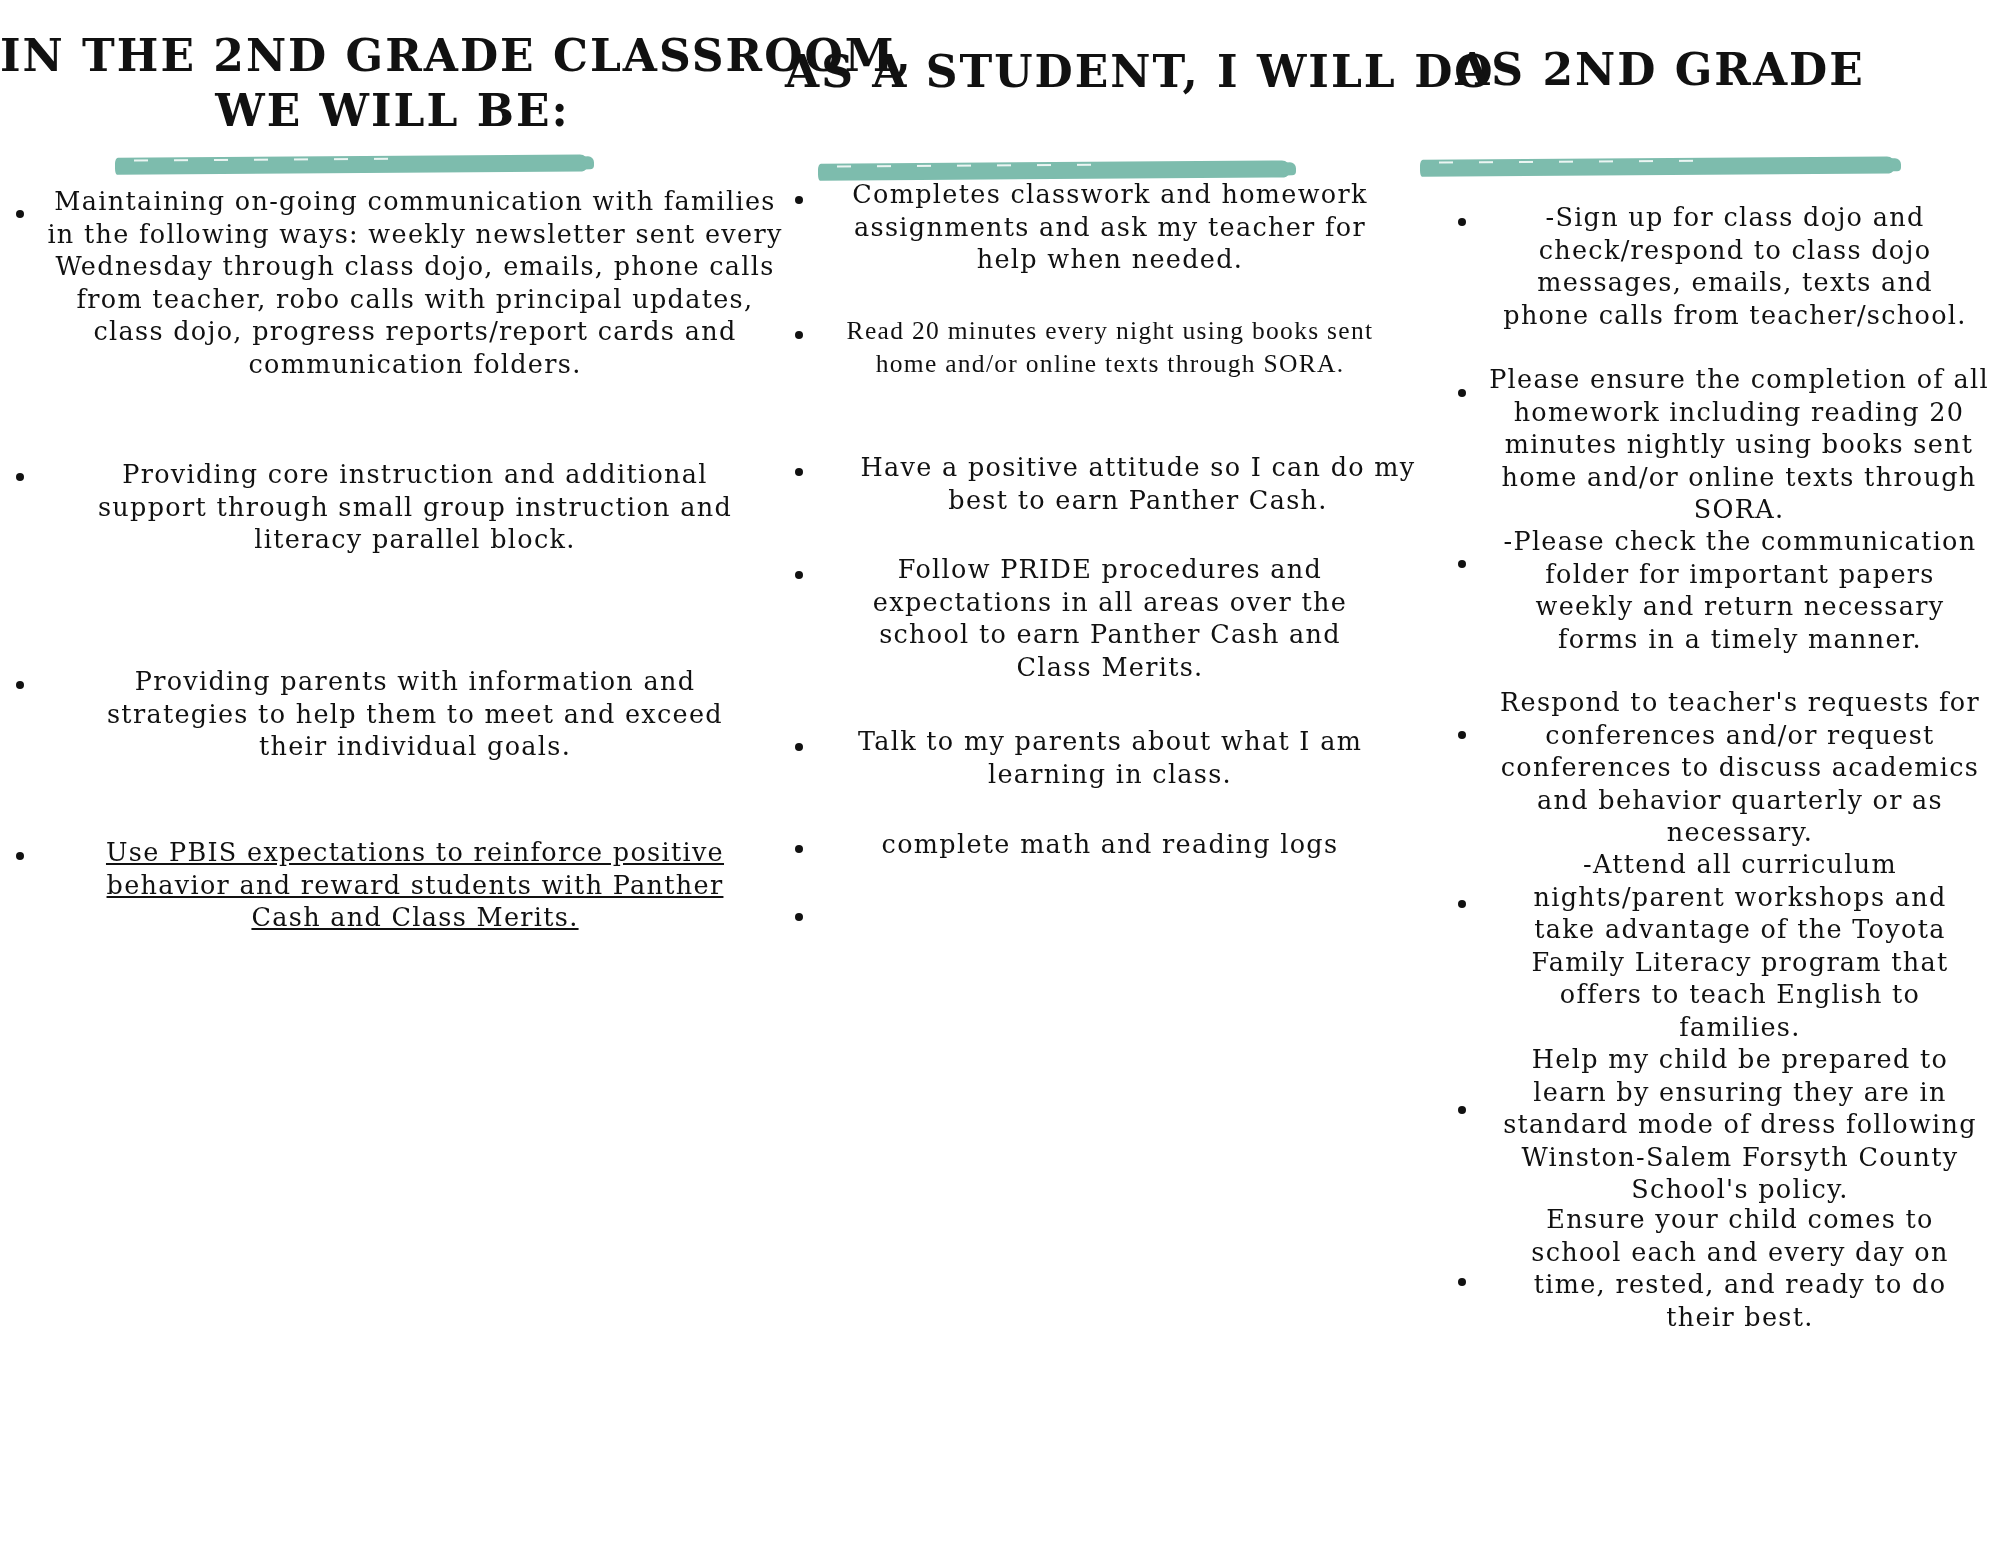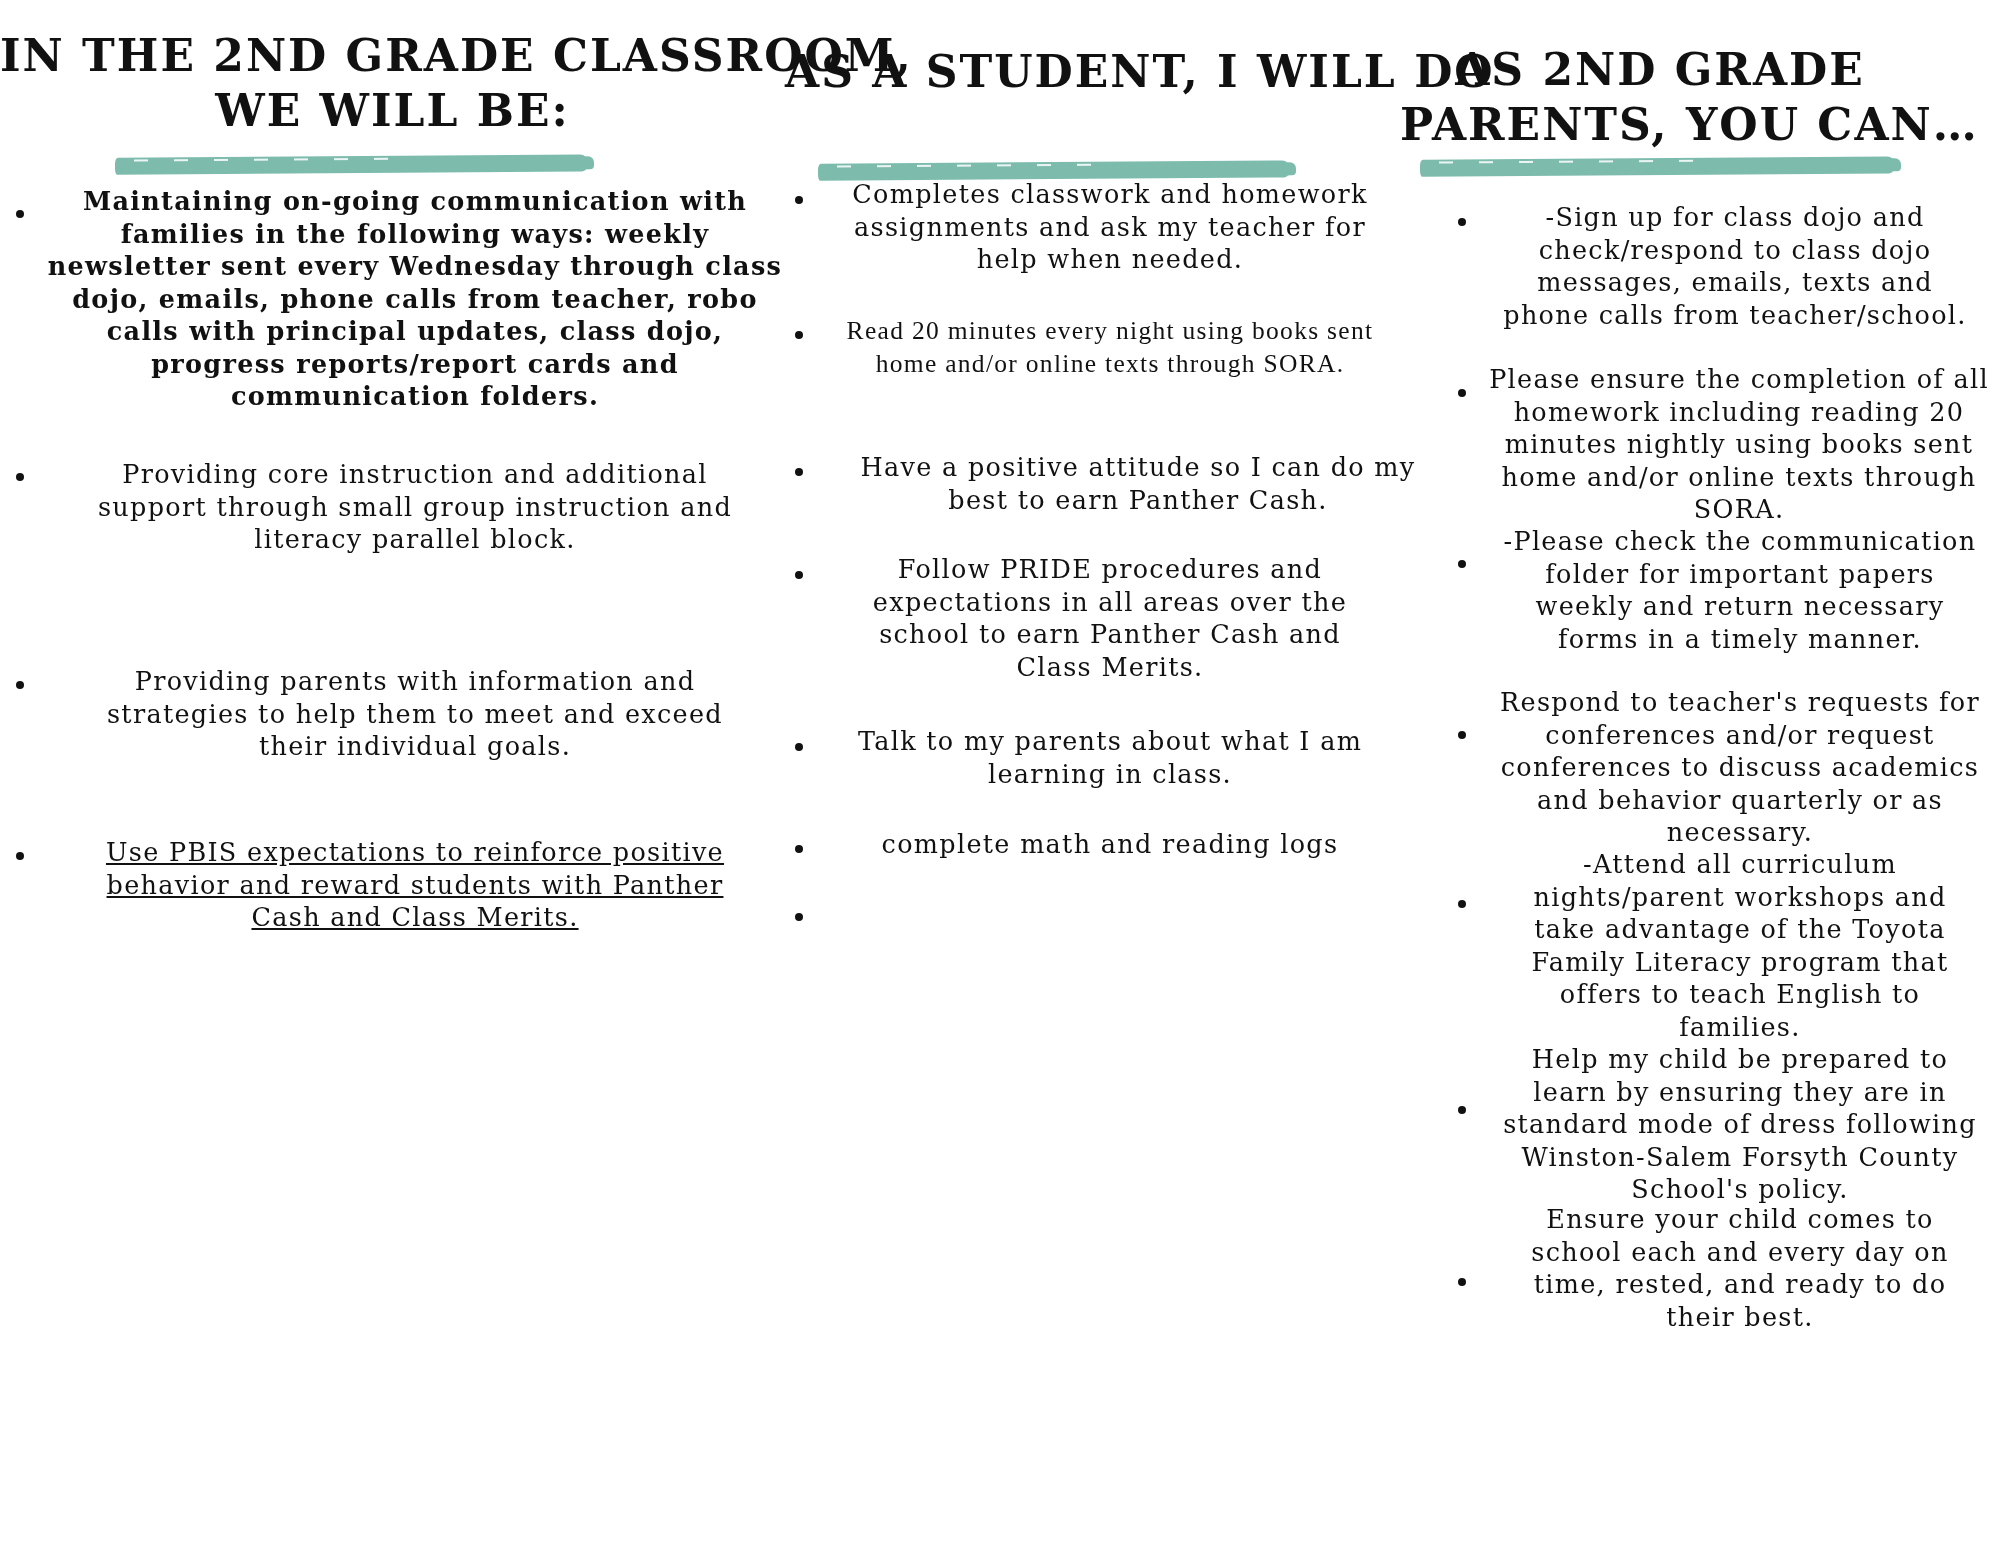--- a/index.html
+++ b/index.html
@@ -62,21 +62,21 @@
 <body>
 
 <section>
   <h1 class="heading" style="left:0; top:28px; width:785px;">
     <span class="line">IN THE 2ND GRADE CLASSROOM,</span>
     <span class="line">WE WILL BE:</span>
   </h1>
   <div class="brush" style="left:115px; top:156px; width:473px;"></div>
 
   <div class="bullet" style="left:16px; top:210px;"></div>
-  <p class="item" style="left:45px; top:185px; width:740px;font-weight:bold;">Maintaining on-going communication with families in the following ways: weekly newsletter sent every Wednesday through class dojo, emails, phone calls from teacher, robo calls with principal updates, class dojo, progress reports/report cards and communication folders.</p>
+  <p class="item" style="left:45px; top:185px; width:740px;">Maintaining on-going communication with families in the following ways: weekly newsletter sent every Wednesday through class dojo, emails, phone calls from teacher, robo calls with principal updates, class dojo, progress reports/report cards and communication folders.</p>
 
   <div class="bullet" style="left:16px; top:473px;"></div>
   <p class="item" style="left:75px; top:458px; width:680px;">Providing core instruction and additional support through small group instruction and literacy parallel block.</p>
 
   <div class="bullet" style="left:16px; top:681px;"></div>
   <p class="item" style="left:75px; top:665px; width:680px;">Providing parents with information and strategies to help them to meet and exceed their individual goals.</p>
 
   <div class="bullet" style="left:16px; top:852px;"></div>
   <p class="item" style="left:75px; top:836px; width:680px;text-decoration:underline;">Use PBIS expectations to reinforce positive behavior and reward students with Panther Cash and Class Merits.</p>
 </section>
@@ -105,21 +105,20 @@
   <div class="bullet" style="left:795px; top:845px;"></div>
   <p class="item" style="left:830px; top:828px; width:560px;">complete math and reading logs</p>
 
   <div class="bullet" style="left:795px; top:913px;"></div>
   <p class="item" style="left:830px; top:898px; width:560px;"></p>
 </section>
 
 <section>
   <h1 class="heading" style="left:1400px; top:42px; width:520px;">
     <span class="line">AS 2ND GRADE</span>
-    <span class="line">PARENTS, YOU CAN…</span>
   </h1>
   <div class="brush" style="left:1420px; top:158px; width:475px;"></div>
 
   <div class="bullet" style="left:1458px; top:218px;"></div>
   <p class="item" style="left:1500px; top:201px; width:470px;">-Sign up for class dojo and check/respond to class dojo messages, emails, texts and phone calls from teacher/school.</p>
 
   <div class="bullet" style="left:1458px; top:389px;"></div>
   <p class="item" style="left:1488px; top:363px; width:502px;">Please ensure the completion of all homework including reading 20 minutes nightly using books sent home and/or online texts through SORA.</p>
 
   <div class="bullet" style="left:1458px; top:560px;"></div>

